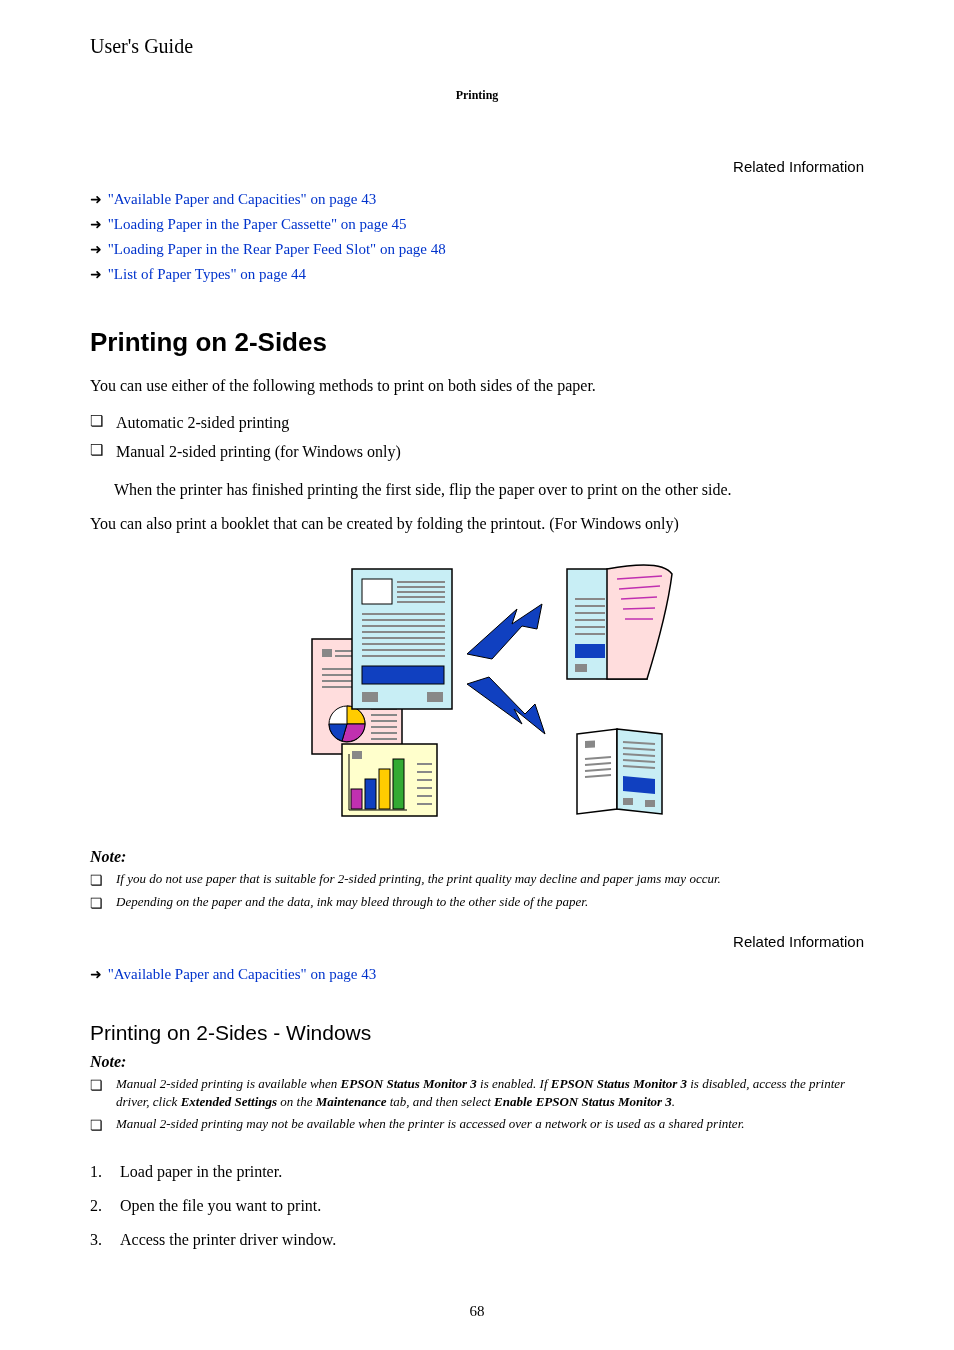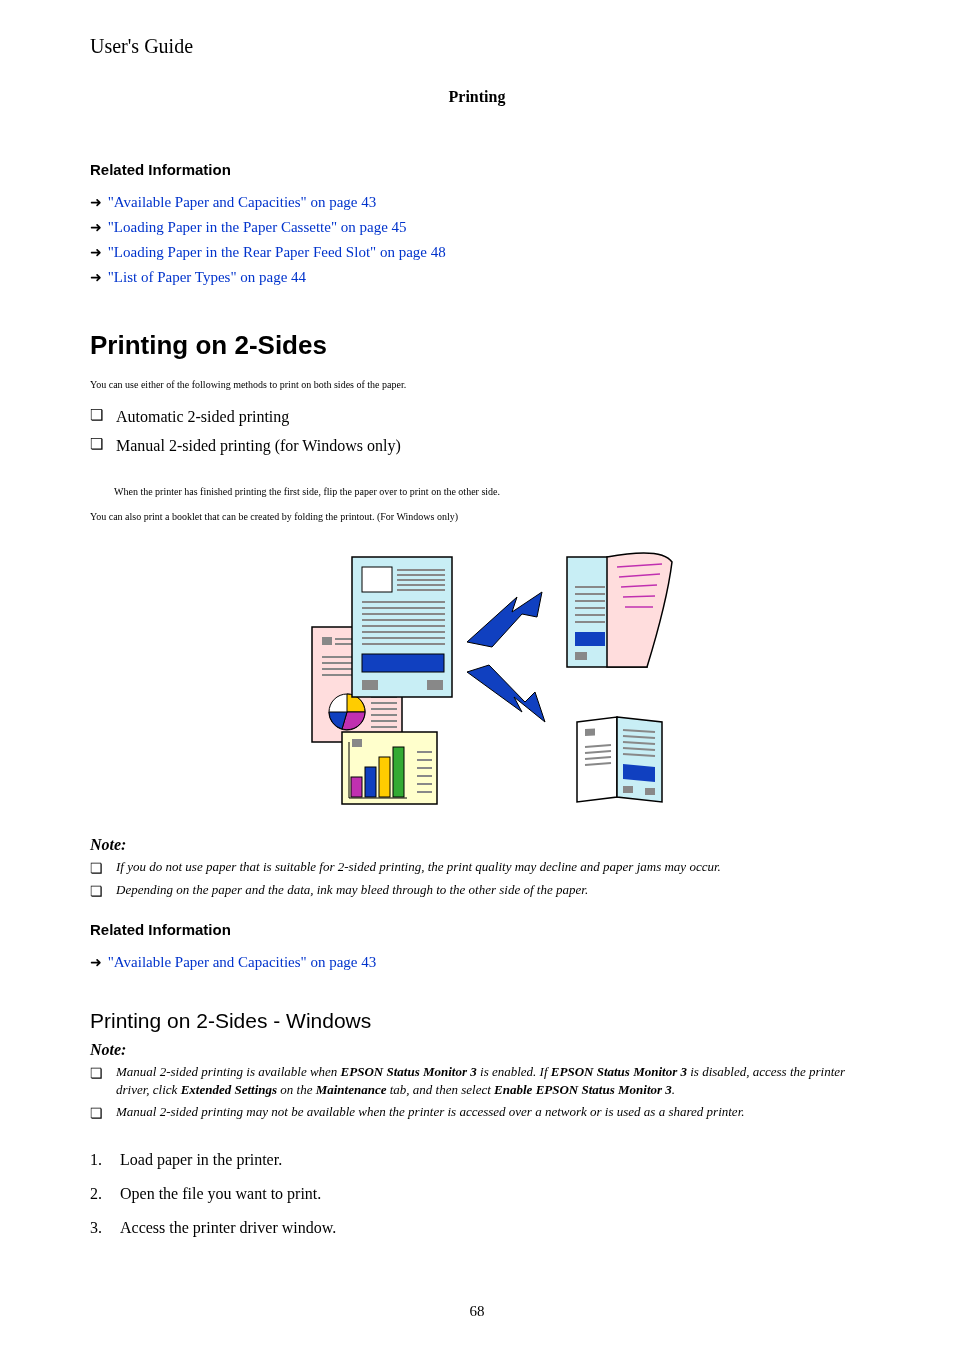--- a/index.html
+++ b/index.html
@@ -12,28 +12,29 @@
       position: relative;
       padding: 35px 90px 40px 90px;
     }
     .header-left {
       font-size: 20px;
       margin-bottom: 30px;
     }
     .header-center {
       text-align: center;
       font-weight: bold;
-      font-size: 16px;
+      font-size: 12px;
       margin-bottom: 55px;
     }
     .section-bold {
-      font-weight: bold;
+      font-weight: normal;
       font-family: Arial, Helvetica, sans-serif;
       font-size: 15px;
       margin-bottom: 12px;
+      text-align: right;
     }
     .link-list { list-style: none; margin-bottom: 40px; }
     .link-list li {
       padding: 4px 0;
       color: #0033cc;
       font-size: 15px;
     }
     .link-list li::before {
       content: "➜";
       color: #000;
@@ -47,26 +48,26 @@
       font-size: 26px;
       margin-bottom: 16px;
     }
     .h3 {
       font-family: Arial, Helvetica, sans-serif;
       font-weight: normal;
       font-size: 21px;
       margin-bottom: 8px;
     }
     .body-text {
-      font-size: 10px;
+      font-size: 16px;
       line-height: 1.5;
       margin-bottom: 10px;
     }
     .indent { margin-left: 24px; }
-    .box-list { list-style: none; margin-bottom: 24px; }
+    .box-list { list-style: none; margin-bottom: 12px; }
     .box-list li {
       font-size: 16px;
       padding: 3px 0 3px 26px;
       position: relative;
       line-height: 1.45;
     }
     .box-list li::before {
       content: "❏";
       position: absolute;
       left: 0;

